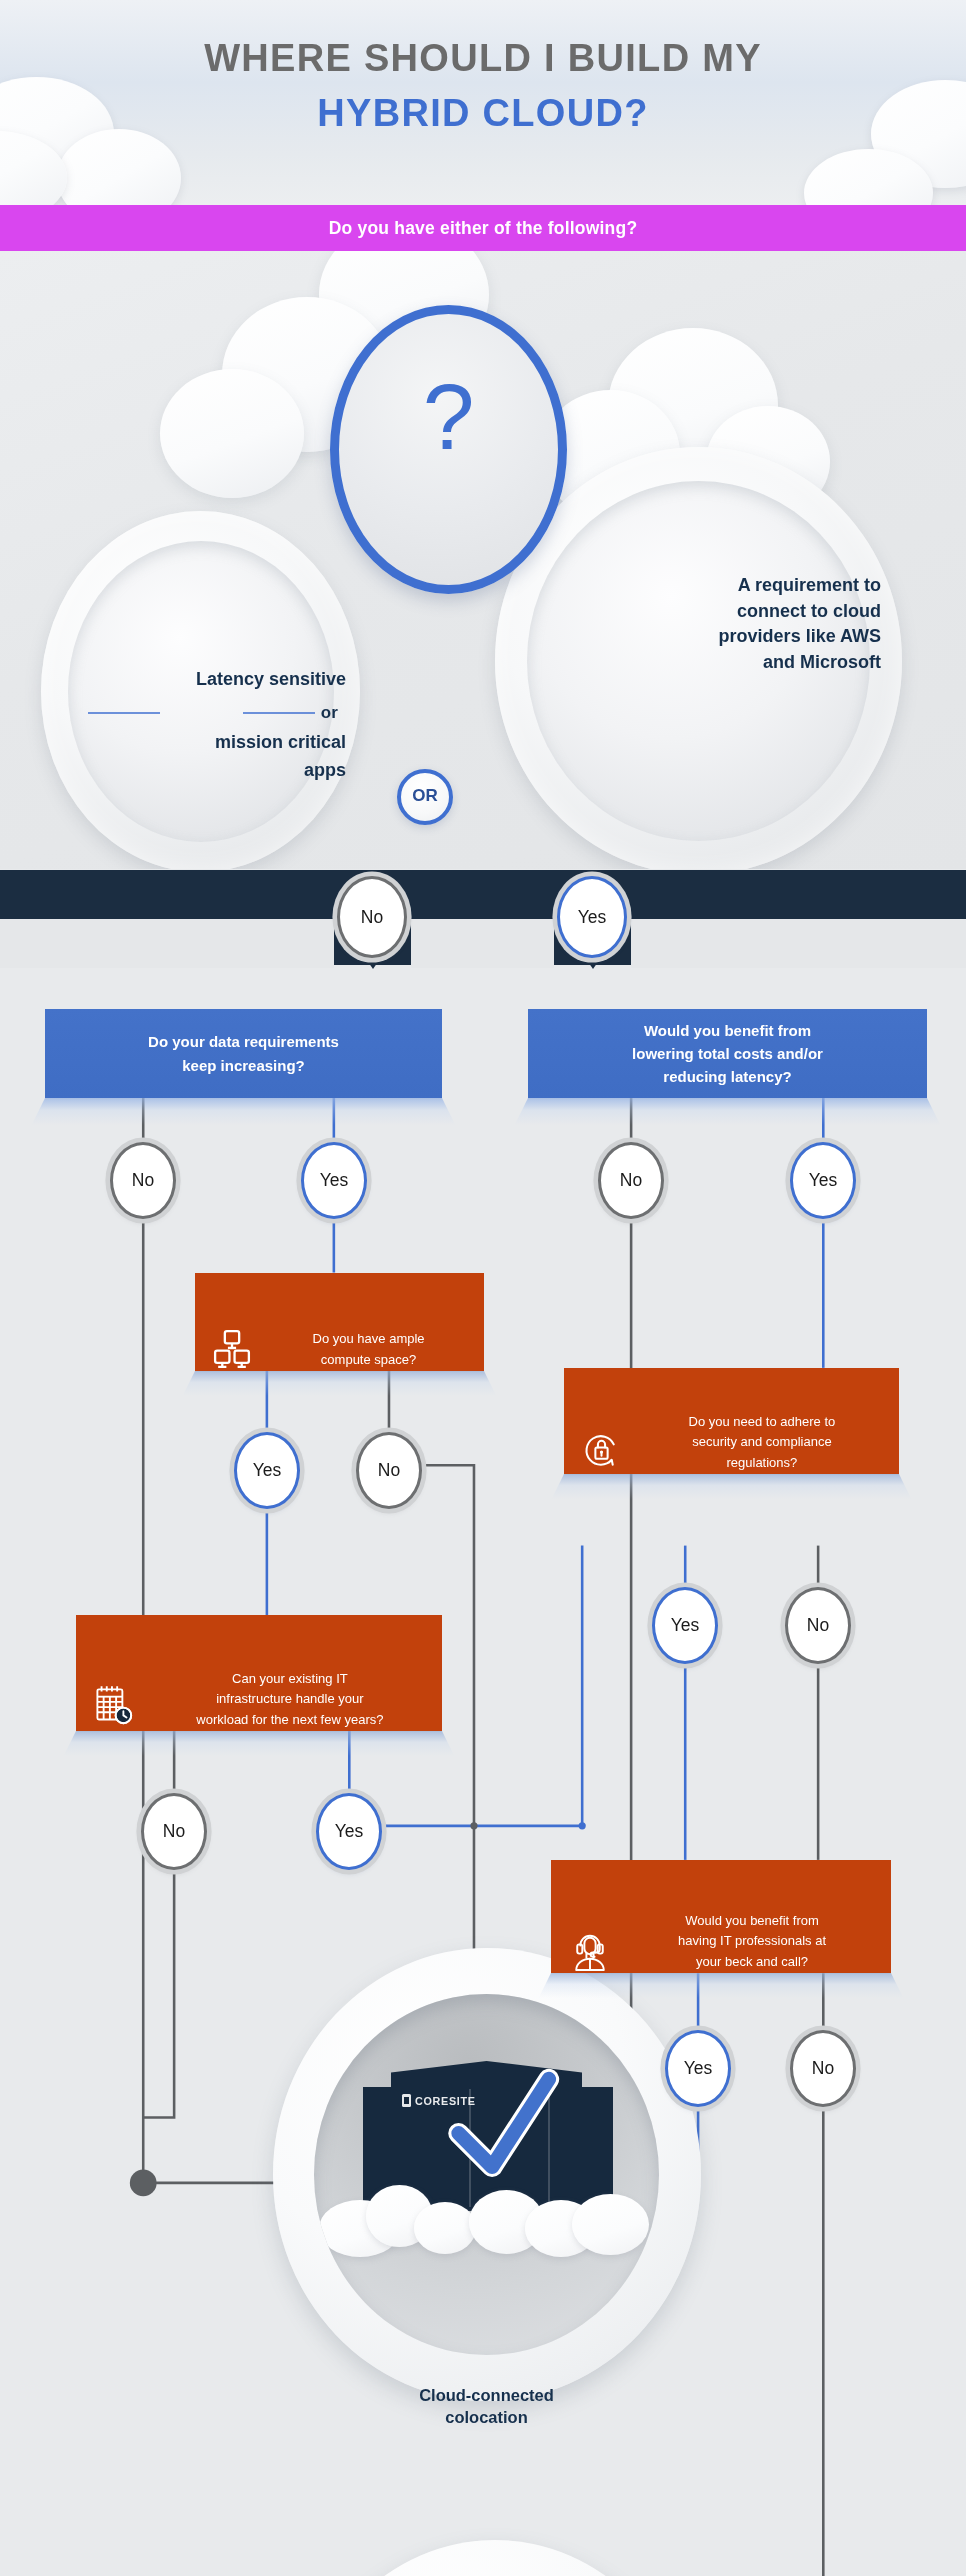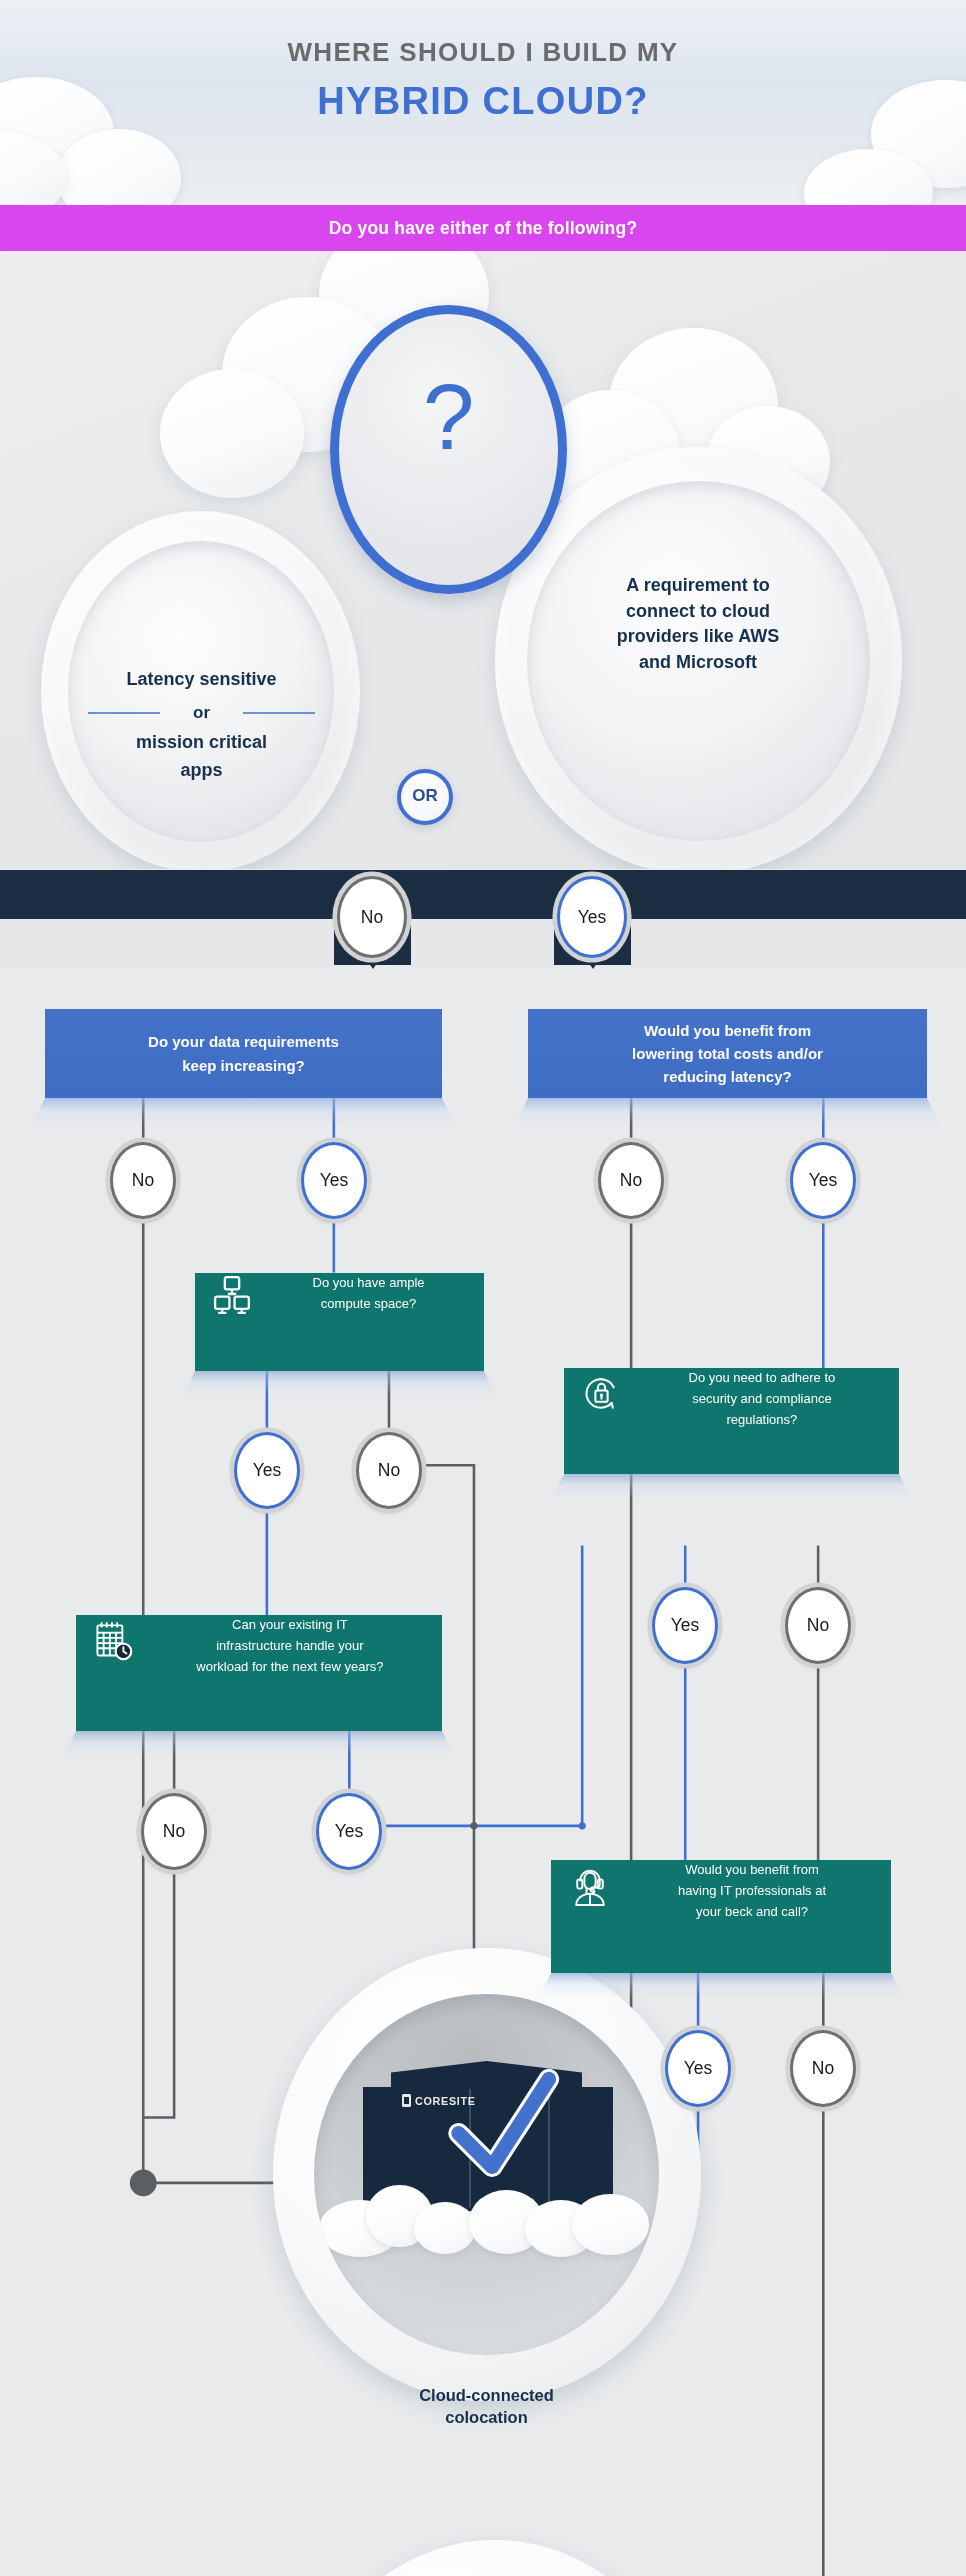--- a/index.html
+++ b/index.html
@@ -15,21 +15,21 @@
   
   .header {
     position:absolute; left:0; top:0; width:966px; height:205px;
     background:linear-gradient(180deg,#eef1f5 0%,#dde5ef 40%,#e6eaee 75%,#eceef0 100%);
     overflow:hidden;
   }
   .hdr-cloud { position:absolute; border-radius:50%;
      background:linear-gradient(150deg,#ffffff 0%,#fbfcfd 50%,#eef0f3 100%);
      box-shadow:0 3.1px 8.2px rgba(120,130,145,.18); }
   .title-wrap { position:absolute; left:0; top:39px; width:966px; text-align:center; z-index:5; }
-  .title-1 { font-size:26px; font-weight:bold; color:#6b6b6b; letter-spacing:1.3px; line-height:1; }
+  .title-1 { font-size:38px; font-weight:bold; color:#6b6b6b; letter-spacing:1.3px; line-height:1; }
   .title-2 { font-size:38px; font-weight:bold; color:#3f6fd0; letter-spacing:1.3px; line-height:1; margin-top:16.5px; }
 
   
   .banner1 {
     position:absolute; left:0; top:205px; width:966px; height:46px;
     background:#d946ef; z-index:6;
   }
   .banner1 .btxt {
     width:100%; text-align:center; color:#ffffff;
     font-size:17.5px; font-weight:bold; line-height:46px; letter-spacing:0.2px;
@@ -48,21 +48,21 @@
   .ring {
     position:absolute; border-radius:50%;
     background:radial-gradient(circle at 38% 30%, #ffffff 0%, #f7f8f9 42%, #e9ebed 75%, #dcdee1 100%);
     box-shadow: 0 7.2px 17.5px rgba(110,120,135,.20), inset 0 0 26px rgba(255,255,255,.7);
   }
   .ring-inner {
     position:absolute; border-radius:50%;
     background:radial-gradient(circle at 42% 32%, #fdfdfe 0%, #f2f3f5 45%, #e4e6e9 80%, #dadce0 100%);
     box-shadow: inset 0 5.2px 13.4px rgba(150,158,170,.30);
   }
-  .ring-label { position:absolute; text-align:center; color:#16304d; font-weight:bold; }
+  .ring-label { position:absolute; text-align:right; color:#16304d; font-weight:bold; }
 
   .qmark-outer {
     position:absolute; border-radius:50%;
     border:9.3px solid #3f6fd0;
     background:radial-gradient(circle at 45% 30%, #f4f5f6 0%, #e9ebee 50%, #dfe1e4 100%);
     box-shadow:0 7.2px 15.5px rgba(80,100,140,.25);
     z-index:9;
   }
   .qmark-outer span { display:block; width:100%; text-align:center;
       font-size:93px; color:#3f6fd0; font-weight:400; line-height:1; }
@@ -110,22 +110,22 @@
     box-shadow:0 1.5px 0 rgba(0,0,0,.05);
   }
   .qbox-blue::after {
     content:""; position:absolute; left:-13.4px; right:-13.4px; top:100%; height:27px;
     background:linear-gradient(180deg, rgba(150,180,230,.75) 0%, rgba(190,210,240,.30) 45%, rgba(232,234,236,0) 100%);
     clip-path:polygon(13.4px 0, calc(100% - 13.4px) 0, 100% 100%, 0 100%);
   }
 
   
   .qbox-navy {
-    position:absolute; background:#0f766e; color:#ffffff; z-index:10;
-    display:flex; align-items:flex-start; font-size:13px; line-height:1.6;
+    position:absolute; background:#c2410c; color:#ffffff; z-index:10;
+    display:flex; align-items:flex-end; font-size:13px; line-height:1.6;
     box-shadow:0 1px 0 rgba(0,0,0,.06);
   }
   .qbox-navy .ic { flex:0 0 auto; display:flex; align-items:center; justify-content:center; }
   .qbox-navy .tx { flex:1; text-align:center; padding-right:5.2px; }
   .qbox-navy::after {
     content:""; position:absolute; left:-12.4px; right:-12.4px; top:100%; height:25px;
     background:linear-gradient(180deg, rgba(150,175,215,.72) 0%, rgba(195,212,236,.30) 45%, rgba(232,234,236,0) 100%);
     clip-path:polygon(12.4px 0, calc(100% - 12.4px) 0, 100% 100%, 0 100%);
   }
 

